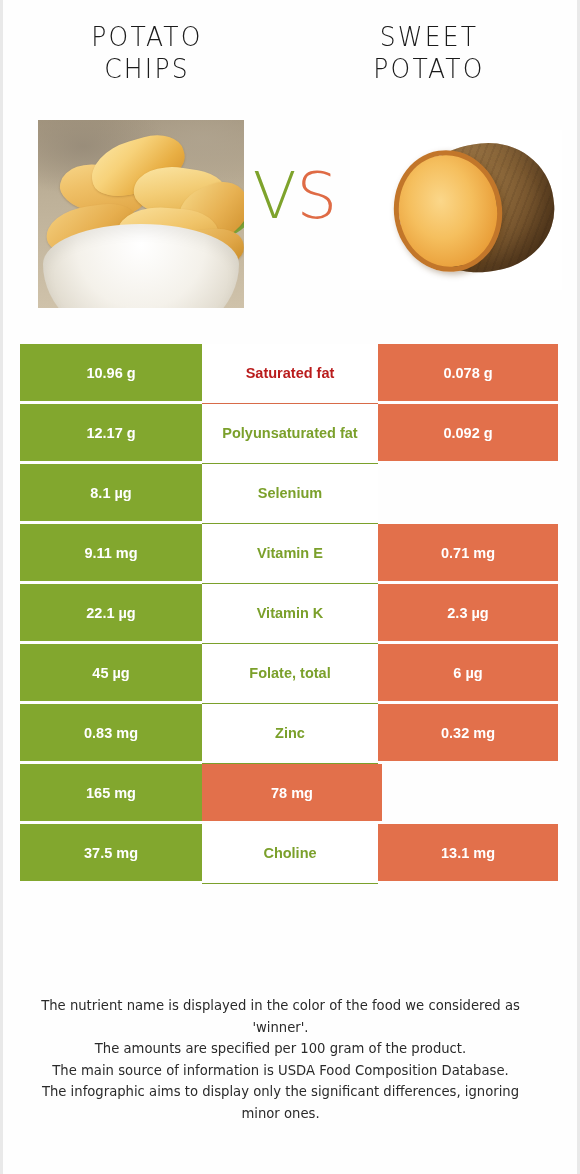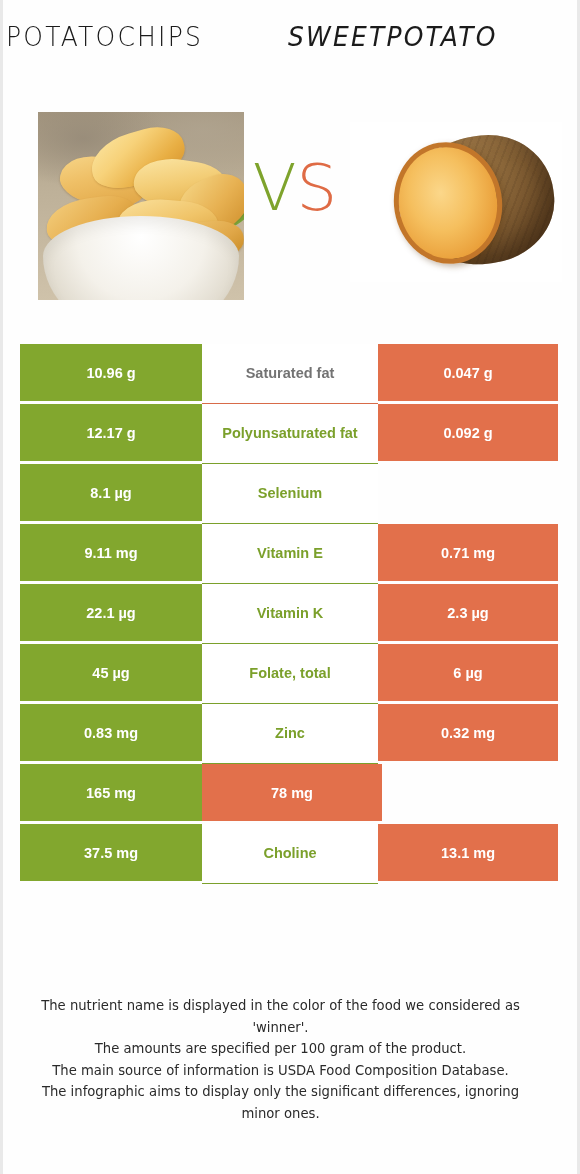--- a/index.html
+++ b/index.html
@@ -33,42 +33,43 @@
     position: absolute;
     top: 22px;
     left: 0;
     width: 580px;
     height: 72px;
     display: flex;
   }
   .title-col {
     flex: 1 1 0;
     display: flex;
-    align-items: flex-start;
+    flex-direction: column;
+    align-items: center;
     justify-content: flex-start;
   }
   .title-col.left  { padding-left: 6px; }
-  .title-col.right { padding-right: 10px; font-style: italic; }
+  .title-col.right { padding-right: 10px; }
   .title-line {
     font-family: "DejaVu Sans", sans-serif;
     font-weight: 200;
     font-size: 25px;
     line-height: 32px;
     letter-spacing: 2.2px;
     color: #1b1b1b;
     text-transform: uppercase;
     white-space: nowrap;
     -webkit-font-smoothing: antialiased;
     transform: scaleY(1.06);
   }
 
   
   .hero {
     position: absolute;
-    top: 104px;
+    top: 112px;
     left: 0;
     width: 580px;
     height: 200px;
   }
 
   
   .chips-photo {
     position: absolute;
     left: 38px;
     top: 8px;
@@ -229,21 +230,21 @@
     position: relative;
   }
   .cell.right {
     width: 180px;
     background: #e2704b;
     color: #ffffff;
     font-size: 14.5px;
     font-weight: bold;
   }
   .cell.mid.win-green { color: #7ba02b; }
-  .cell.mid.win-red   { color: #737373; }
+  .cell.mid.win-red   { color: #b91c1c; }
   
   .cell.mid::after {
     content: "";
     position: absolute;
     left: 0; right: 0;
     bottom: -3px;
     height: 1px;
   }
   .cell.mid.win-green::after { background: #7ba02b; }
   .cell.mid.win-red::after   { background: #d86b48; }
@@ -307,21 +308,21 @@
       <div class="sp-body"></div>
       <div class="sp-slice"></div>
       <div class="sp-cut-face"></div>
     </div>
   </div>
 
   <div class="table" id="comparison-table">
       <div class="row">
         <div class="cell left">10.96 g</div>
         <div class="cell mid win-red">Saturated fat</div>
-        <div class="cell right">0.047 g</div>
+        <div class="cell right">0.078 g</div>
       </div>
       <div class="row">
         <div class="cell left">12.17 g</div>
         <div class="cell mid win-green">Polyunsaturated fat</div>
         <div class="cell right">0.092 g</div>
       </div>
       <div class="row">
         <div class="cell left">8.1 µg</div>
         <div class="cell mid win-green">Selenium</div>
       </div>

